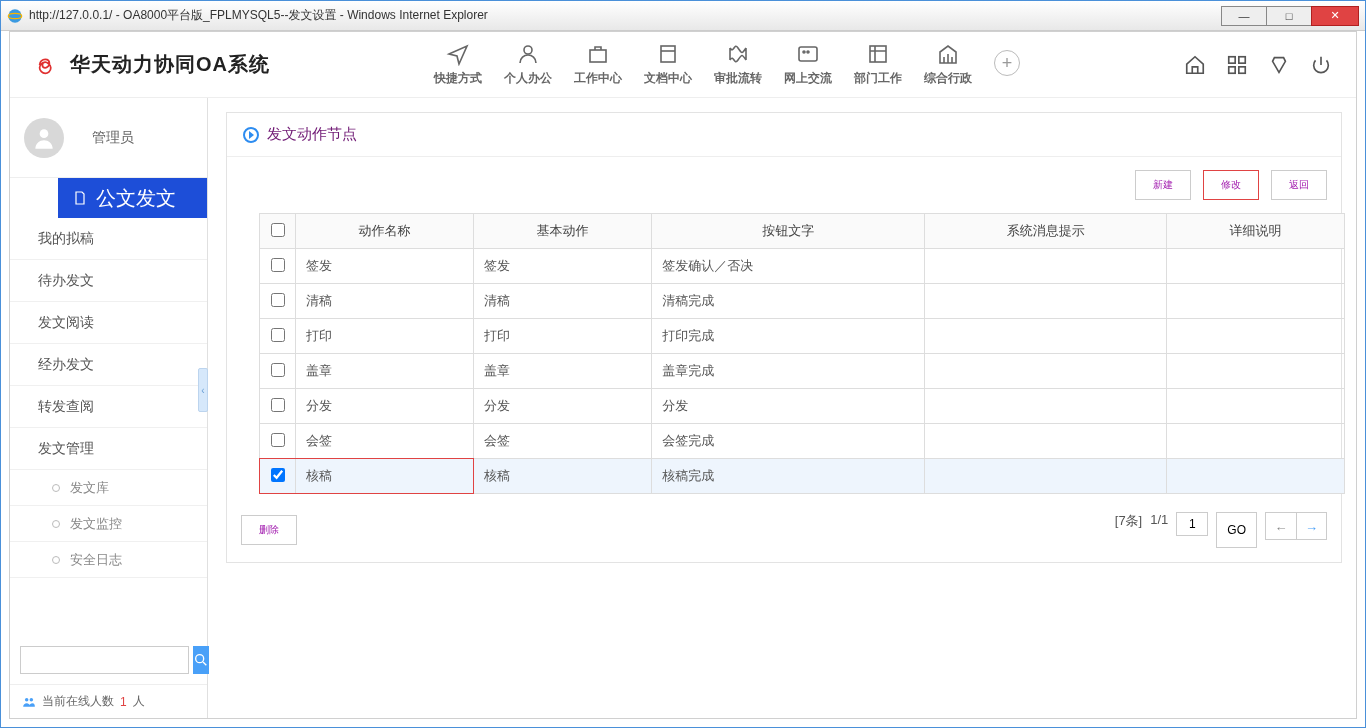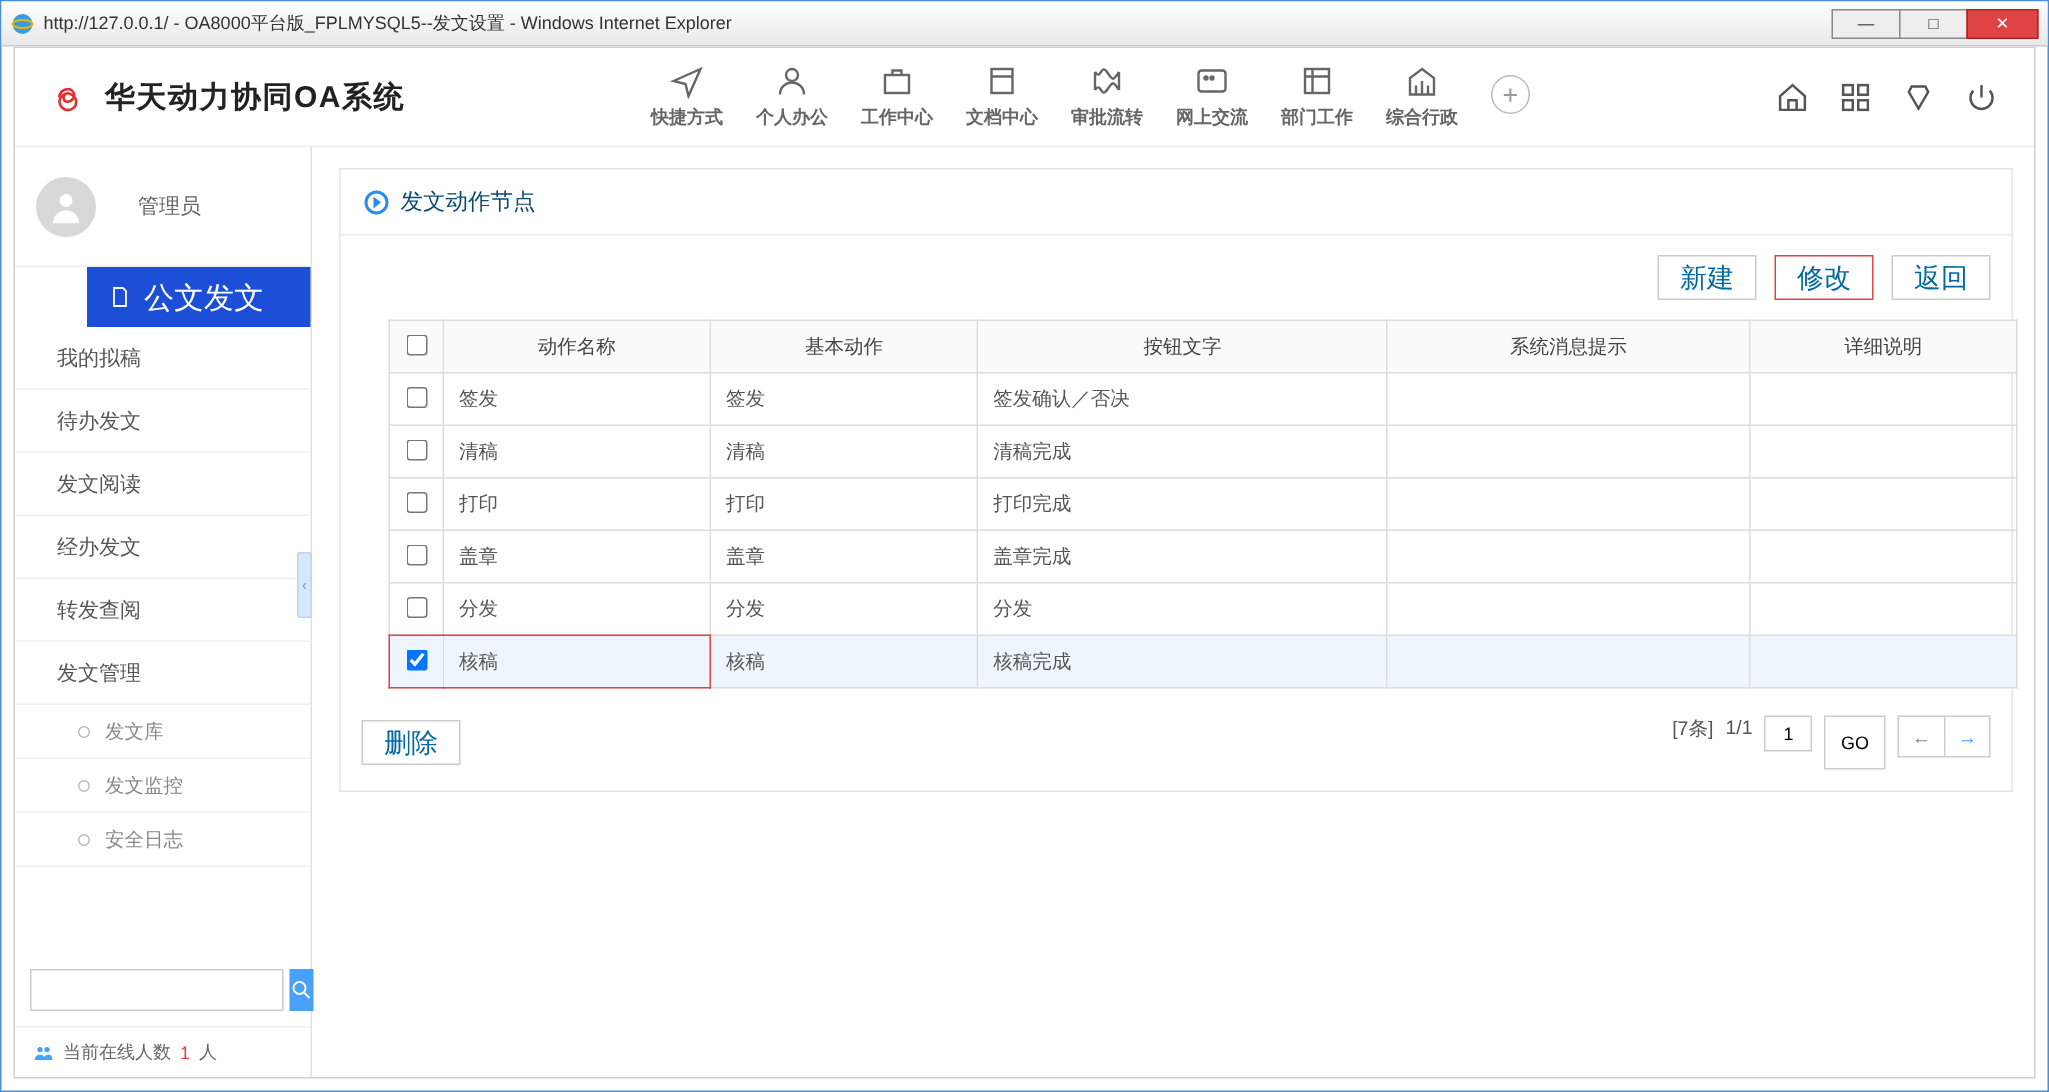--- a/index.html
+++ b/index.html
@@ -37,25 +37,25 @@
 .navitem.sub.active::before { background: #49a0f8; border-color: #49a0f8; }
 .collapse-handle { position: absolute; right: -1px; top: 150px; width: 10px; height: 44px; background: #d6e8fb; border: 1px solid #bcd4ee; border-radius: 2px; display: flex; align-items: center; justify-content: center; color: #6a9fd4; font-size: 10px; cursor: pointer; }
 .searchrow { margin-top: auto; padding: 10px; display: flex; gap: 4px; }
 .searchrow input { flex: 1; height: 28px; border: 1px solid #ccc; padding: 0 6px; font-size: 12px; }
 .searchbtn { width: 32px; height: 28px; background: #49a0f8; border: none; display: flex; align-items: center; justify-content: center; cursor: pointer; }
 .searchbtn svg { width: 16px; height: 16px; fill: #fff; }
 .onlinebar { padding: 8px 12px; font-size: 12px; color: #666; border-top: 1px solid #eee; display: flex; align-items: center; gap: 6px; }
 .onlinebar .count { color: #e04343; }
 .main { flex: 1; padding: 14px 14px 14px 18px; overflow: auto; }
 .panel { border: 1px solid #e3e3e3; }
-.panelhead { height: 44px; display: flex; align-items: center; padding: 0 16px; gap: 8px; color: #0c4a6e; font-size: 15px; border-bottom: 1px solid #eee; }
+.panelhead { height: 44px; display: flex; align-items: center; padding: 0 16px; gap: 8px; color: #701a75; font-size: 15px; border-bottom: 1px solid #eee; }
 .panelhead .circ { width: 16px; height: 16px; border: 2px solid #2d8cf0; border-radius: 50%; display: flex; align-items: center; justify-content: center; }
 .panelhead .circ::after { content: ""; border-left: 5px solid #2d8cf0; border-top: 4px solid transparent; border-bottom: 4px solid transparent; margin-left: 1px; }
 .toolbar { height: 56px; display: flex; align-items: center; justify-content: flex-end; padding: 0 14px; gap: 12px; }
-.btn { height: 30px; min-width: 56px; padding: 0 14px; border: 1px solid #ccc; background: #fff; color: #0369a1; font-size: 18px; cursor: pointer; display: inline-flex; align-items: center; justify-content: center; }
+.btn { height: 30px; min-width: 56px; padding: 0 14px; border: 1px solid #ccc; background: #fff; color: #a21caf; font-size: 10px; cursor: pointer; display: inline-flex; align-items: center; justify-content: center; }
 .btn.highlight { border: 1px solid #e04343; }
 table.grid { width: calc(100% - 28px); margin: 0 32px 12px; border-collapse: collapse; }
 .grid th, .grid td { border: 1px solid #ddd; padding: 8px 10px; font-size: 13px; text-align: left; color: #555; }
 .grid th { background: #fafafa; text-align: center; font-weight: normal; color: #444; }
 .grid th:first-child, .grid td:first-child { width: 36px; text-align: center; }
 .grid tr.selected td { background: #eef5fd; }
 .grid tr.selected td:first-child, .grid tr.selected td:nth-child(2) { position: relative; }
 .footerrow { display: flex; align-items: center; padding: 6px 14px 14px; gap: 10px; }
 .pager { margin-left: auto; display: flex; align-items: flex-start; gap: 8px; font-size: 13px; color: #555; padding-left: 48px; }
 .pager input { width: 32px; height: 24px; border: 1px solid #ccc; text-align: center; font-size: 12px; }
@@ -276,20 +276,28 @@
                   <td></td>
                 </tr>
                 <tr>
                   <td><input type="checkbox" style=""></td>
                   <td>分发</td>
                   <td>分发</td>
                   <td>分发</td>
                   <td></td>
                   <td></td>
                 </tr>
+                <tr>
+                  <td><input type="checkbox" style=""></td>
+                  <td>会签</td>
+                  <td>会签</td>
+                  <td>会签完成</td>
+                  <td></td>
+                  <td></td>
+                </tr>
                 <tr class="selected">
                   <td style="position: relative;"><input type="checkbox" checked="" style=""><div style="position: absolute; inset: -1px; border-top: 1px solid rgb(224, 67, 67); border-right: none; border-bottom: 1px solid rgb(224, 67, 67); border-left: 1px solid rgb(224, 67, 67); border-image: initial; pointer-events: none;"></div></td>
                   <td style="position: relative;">核稿<div style="position: absolute; inset: -1px; border-top: 1px solid rgb(224, 67, 67); border-right: 1px solid rgb(224, 67, 67); border-bottom: 1px solid rgb(224, 67, 67); border-left: none; border-image: initial; pointer-events: none;"></div></td>
                   <td>核稿</td>
                   <td>核稿完成</td>
                   <td></td>
                   <td></td>
                 </tr>
               </tbody>
           </table>

